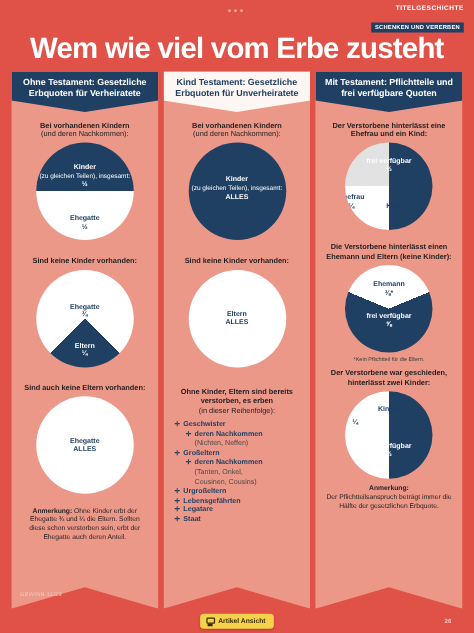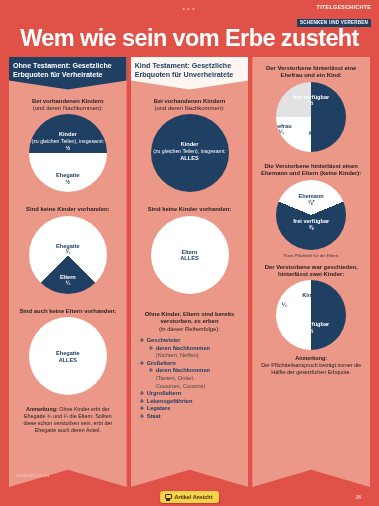--- a/index.html
+++ b/index.html
@@ -47,21 +47,21 @@
   }
   .col {
     flex: 1 1 0; background: #eb9888; position: relative;
     display: flex; flex-direction: column;
     clip-path: polygon(0 0, 100% 0, 100% 100%, 50% 96%, 0 100%);
   }
 
   
   .colhead {
     color: #ffffff; font-weight: bold; font-size: 7.1px;
-    line-height: 9.3px; text-align: left;
+    line-height: 9.3px; text-align: center;
     padding: 5px 4px 9px;
     clip-path: polygon(0 0, 100% 0, 100% 72%, 50% 100%, 0 72%);
     background: #1f3f63;
   }
   .colhead.light { background: #fdf6f2; color: #1f3f63; }
 
   .colbody { flex: 1 1 auto; padding: 4px 5px 0; }
 
   
   .sect { margin-top: 4px; }
@@ -159,21 +159,21 @@
 <body>
 
 <div class="topbar">
   <div class="dots">•••</div>
   <div class="badge">
     <div class="badge-top">TITELGESCHICHTE</div>
     <div><span class="badge-bot">SCHENKEN UND VERERBEN</span></div>
   </div>
 </div>
 
-<div class="title">Wem wie sein vom Erbe zusteht</div>
+<div class="title">Wem wie viel vom Erbe zusteht</div>
 
 <div class="cols">
 
   <div class="col">
     <div class="colhead">Ohne Testament: Gesetzliche Erbquoten für Verheiratete</div>
     <div class="colbody">
 
       <div class="sect">
         <div class="sect-title">
           <span>Bei vorhandenen Kindern</span><br>
@@ -276,20 +276,21 @@
           <div class="li">Urgroßeltern</div>
           <div class="li">Lebensgefährten</div>
           <div class="li">Legatare</div>
           <div class="li">Staat</div>
         </div>
       </div>
     </div>
   </div>
 
   <div class="col">
+    <div class="colhead">Mit Testament: Pflichtteile und frei verfügbare Quoten</div>
     <div class="colbody">
 
       <div class="sect">
         <div class="sect-title">
           <span>Der Verstorbene hinterlässt eine</span><br>
           <span>Ehefrau und ein Kind:</span>
         </div>
         <div class="pie-wrap">
           <div class="pie sm" style="background: conic-gradient(from 0deg, #1f3f63 0 50%, #ffffff 50% 75%, #e2e2e2 75% 100%);">
             <div class="pie-lbl on-dark" style="top:12px;">

